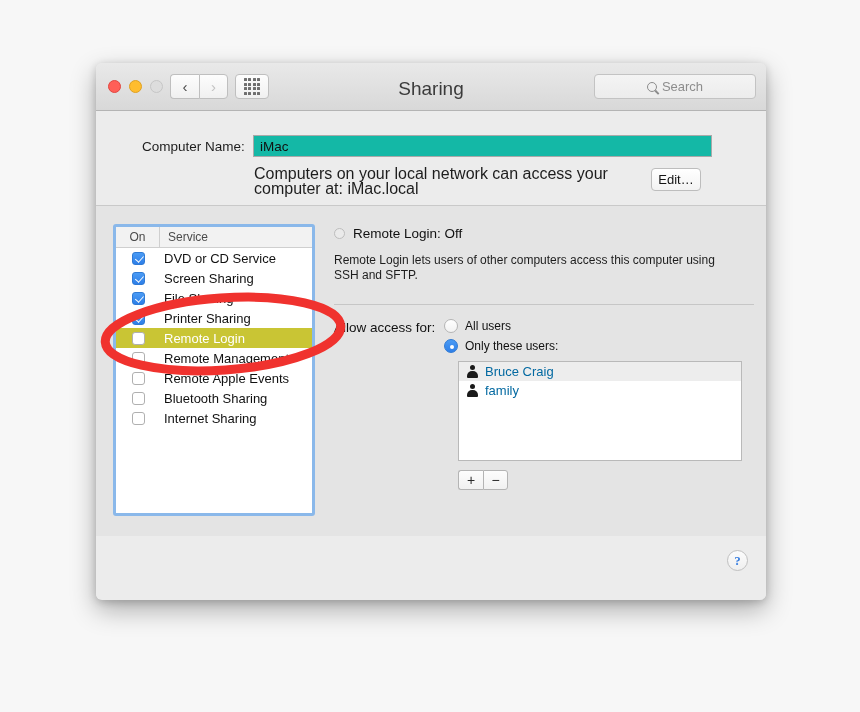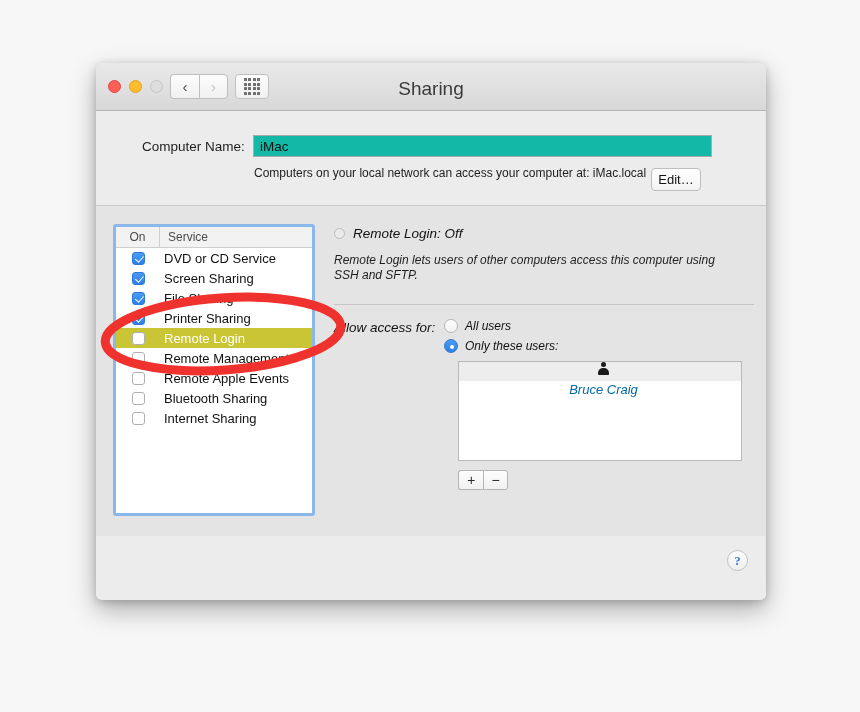--- a/index.html
+++ b/index.html
@@ -123,21 +123,21 @@
     width: 459px; height: 22px;
     background: #14b8a6;
     border: 1px solid #a9a9a9;
     padding: 2px 6px;
     font-size: 13.5px;
     color: #111;
     font-family: "Liberation Sans", sans-serif;
   }
   .cname-desc {
     position: absolute; left: 158px; top: 55px;
-    font-size: 12px; color: #1d1d1d;
+    font-size: 16px; color: #1d1d1d;
     line-height: 15px;
     width: 400px;
   }
   .edit-btn {
     position: absolute; left: 555px; top: 57px;
     width: 50px; height: 23px;
     background: linear-gradient(to bottom, #ffffff, #f3f3f3);
     border: 1px solid #bdbdbd;
     border-radius: 4px;
     font-size: 13px; color: #141414;
@@ -203,21 +203,21 @@
     position: absolute;
     left: 4px; top: 1px;
     width: 3.5px; height: 7px;
     border: solid #ffffff;
     border-width: 0 1.8px 1.8px 0;
     transform: rotate(42deg);
   }
   .svc-name { padding-left: 4px; }
 
   
-  .detail { position: absolute; left: 238px; top: 0; right: 0; bottom: 0; font-style: italic; }
+  .detail { position: absolute; left: 238px; top: 0; right: 0; bottom: 0; }
 
   .rl-status {
     position: absolute; left: 0; top: 20px;
     display: flex; align-items: center; gap: 8px;
   }
   .rl-dot {
     width: 11px; height: 11px; border-radius: 50%;
     border: 1px solid #bdbdbd; background: #eaeaea;
     display:block;
   }
@@ -268,21 +268,20 @@
     width: 284px; height: 100px;
     background: #ffffff;
     border: 1px solid #b9b9b9;
   }
   .user-row {
     display: flex; align-items: center;
     height: 19px;
     padding-left: 7px;
     font-size: 13px; color: #0369a1;
     gap: 7px;
-    flex-direction: column;
   }
   .user-row.alt { background: #ededed; }
   .person {
     width: 12px; height: 13px;
     position: relative; display: inline-block; flex: 0 0 auto;
   }
   .person::before {
     content:""; position:absolute;
     left: 3.5px; top: 0;
     width: 5px; height: 5px; border-radius: 50%;
@@ -370,20 +369,24 @@
           <i></i>
         <i></i>
           <i></i>
           <i></i>
           <i></i>
       </span>
     </div>
 
     <div class="win-title">Sharing</div>
 
+    <div class="searchbox">
+      <span class="mag"></span>
+      <span class="search-ph">Search</span>
+    </div>
   </div>
 
   <div class="toppane">
     <div class="cname-label">Computer Name:</div>
     <input class="cname-field" type="text" value="iMac" style="">
     <div class="cname-desc">Computers on your local network can access your computer at:
 iMac.local</div>
     <div class="edit-btn">Edit…</div>
   </div>
 
@@ -473,20 +476,24 @@
         <span class="radio on"></span>
         <span>Only these users:</span>
       </div>
 
       <div class="userlist">
         <div id="user-rows">
             <div class="user-row alt">
               <span class="person"></span>
               <span>Bruce Craig</span>
             </div>
+            <div class="user-row">
+              <span class="person"></span>
+              <span>family</span>
+            </div>
           </div>
       </div>
 
       <div class="pm-group">
         <div class="pm-btn plus">+</div>
         <div class="pm-btn minus">−</div>
       </div>
 
     </div>
   </div>

